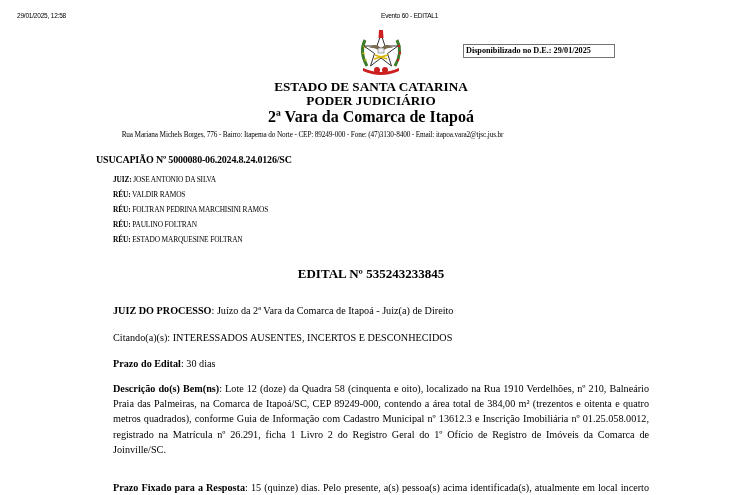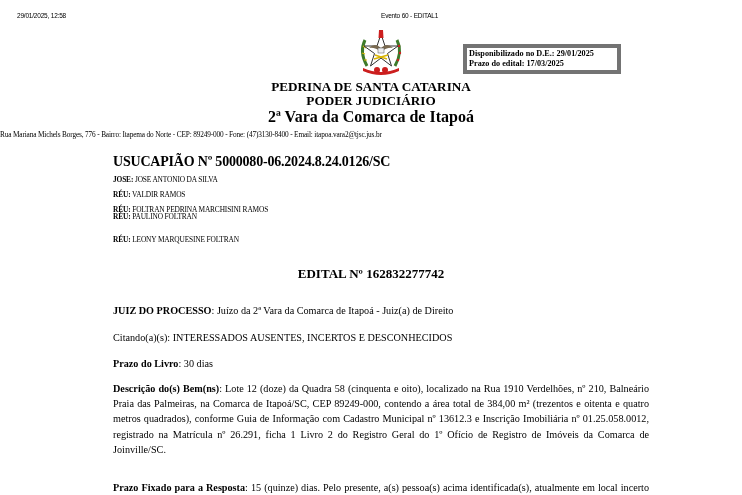--- a/index.html
+++ b/index.html
@@ -1,27 +1,27 @@
 <!DOCTYPE html>
 <html><head>
   <meta charset="utf-8">
   <style>
     html, body { margin: 0; padding: 0; background: #ffffff; }
     body { width: 742px; height: 495px; overflow: hidden; position: relative; color: #000; font-family: "Liberation Serif", serif; }
     .print-header { position: absolute; top: 12px; left: 0; width: 742px; height: 12px; font-family: "Liberation Sans", sans-serif; font-size: 6.5px; letter-spacing: -0.2px; }
     .print-date { position: absolute; left: 17px; top: 0; }
     .print-event { position: absolute; left: 381px; top: 0; }
     .coat { position: absolute; left: 355px; top: 26px; width: 52px; height: 52px; }
-    .dispbox { position: absolute; left: 463px; top: 44px; width: 146px; border: 4px solid #737373; padding: 1px 2px; font-weight: bold; font-size: 8.2px; line-height: 10.2px; }
+    .dispbox { position: absolute; left: 463px; top: 44px; width: 146px; border: 1px solid #737373; padding: 1px 2px; font-weight: bold; font-size: 8.2px; line-height: 10.2px; }
     .state { position: absolute; left: 0; width: 742px; text-align: center; font-weight: bold; }
     .state1 { top: 79px; font-size: 13.2px; }
     .state2 { top: 93px; font-size: 13.2px; }
     .state3 { top: 108px; font-size: 16px; }
-    .address { position: absolute; left: 0; width: 625px; top: 130px; font-size: 7.3px; letter-spacing: -0.15px; }
-    .process { position: absolute; left: 113px; top: 154px; font-size: 14px; font-weight: bold; letter-spacing: -0.2px; }
+    .address { position: absolute; left: 0; width: 625px; top: 130px; text-align: center; font-size: 7.3px; letter-spacing: -0.15px; }
+    .process { position: absolute; left: 96px; top: 154px; font-size: 10px; font-weight: bold; letter-spacing: -0.2px; }
     .party { position: absolute; left: 113px; font-size: 7.4px; letter-spacing: -0.15px; }
     .party b { font-weight: bold; }
     .edital-title { position: absolute; left: 0; width: 742px; top: 266px; text-align: center; font-size: 13px; font-weight: bold; }
     .para { position: absolute; left: 113px; width: 536px; font-size: 10.2px; line-height: 15.2px; }
     .justify { text-align: justify; text-align-last: left; }
     .para b { font-weight: bold; }
   </style>
 </head>
 <body>
 
@@ -50,39 +50,38 @@
     <path d="M19 33 L33 29 M20 29 L32 33" stroke="#d9b400" stroke-width="1.5"></path>
 
     <path d="M8 42 Q26 50 44 42 L44 45 Q26 53 8 45 Z" fill="#cc1f1f"></path>
     <circle cx="22" cy="44" r="3" fill="#cc1f1f"></circle>
       <circle cx="30" cy="44" r="3" fill="#cc1f1f"></circle>
   </svg>
 </div>
 
 <div class="dispbox">
   <div>Disponibilizado no D.E.: 29/01/2025</div>
-  <div>Prazo do edital: 17/03/2025</div>
 </div>
 
-<div class="state state1">PEDRINA DE SANTA CATARINA</div>
+<div class="state state1">ESTADO DE SANTA CATARINA</div>
 <div class="state state2">PODER JUDICIÁRIO</div>
 <div class="state state3">2ª Vara da Comarca de Itapoá</div>
 <div class="address">Rua Mariana Michels Borges, 776 - Bairro: Itapema do Norte - CEP: 89249-000 - Fone: (47)3130-8400 - Email: itapoa.vara2@tjsc.jus.br</div>
 
 <div class="process">USUCAPIÃO Nº 5000080-06.2024.8.24.0126/SC</div>
 
-<div class="party" style="top:175px"><b>JOSE:</b><span> JOSE ANTONIO DA SILVA</span></div>
+<div class="party" style="top:175px"><b>JUIZ:</b><span> JOSE ANTONIO DA SILVA</span></div>
 <div class="party" style="top:190px"><b>RÉU:</b><span> VALDIR RAMOS</span></div>
 <div class="party" style="top:205px"><b>RÉU:</b><span> FOLTRAN PEDRINA MARCHISINI RAMOS</span></div>
-<div class="party" style="top:212px"><b>RÉU:</b><span> PAULINO FOLTRAN</span></div>
-<div class="party" style="top:235px"><b>RÉU:</b><span> LEONY MARQUESINE FOLTRAN</span></div>
+<div class="party" style="top:220px"><b>RÉU:</b><span> PAULINO FOLTRAN</span></div>
+<div class="party" style="top:235px"><b>RÉU:</b><span> ESTADO MARQUESINE FOLTRAN</span></div>
 
-<div class="edital-title">EDITAL Nº 162832277742</div>
+<div class="edital-title">EDITAL Nº 535243233845</div>
 
 <div class="para" style="top:303px"><b>JUIZ DO PROCESSO</b><span>: Juízo da 2ª Vara da Comarca de Itapoá - Juiz(a) de Direito</span></div>
 
 <div class="para" style="top:330px">Citando(a)(s): INTERESSADOS AUSENTES, INCERTOS E DESCONHECIDOS</div>
 
-<div class="para" style="top:356px"><b>Prazo do Livro</b><span>: 30 dias</span></div>
+<div class="para" style="top:356px"><b>Prazo do Edital</b><span>: 30 dias</span></div>
 
 <div class="para justify" style="top:381px"><b>Descrição do(s) Bem(ns)</b><span>:  Lote 12 (doze) da Quadra 58 (cinquenta e oito), localizado na Rua 1910 Verdelhões, nº 210, Balneário Praia das Palmeiras, na Comarca de Itapoá/SC, CEP 89249-000, contendo a área total de 384,00 m² (trezentos e oitenta e quatro metros quadrados), conforme Guia de Informação com Cadastro Municipal nº 13612.3 e Inscrição Imobiliária nº 01.25.058.0012, registrado na Matrícula nº 26.291, ficha 1 Livro 2 do Registro Geral do 1º Ofício de Registro de Imóveis da Comarca de Joinville/SC.</span></div>
 
 <div class="para justify" style="top:480px; text-align-last: justify;"><b>Prazo Fixado para a Resposta</b><span>: 15 (quinze) dias.  Pelo presente, a(s) pessoa(s) acima identificada(s), atualmente em local incerto ou não sabido, bem como seu(s) cônjuge(s), se casada(o)(s) for(em), confrontante(s) e aos eventuais</span></div>
 
 </body></html>

